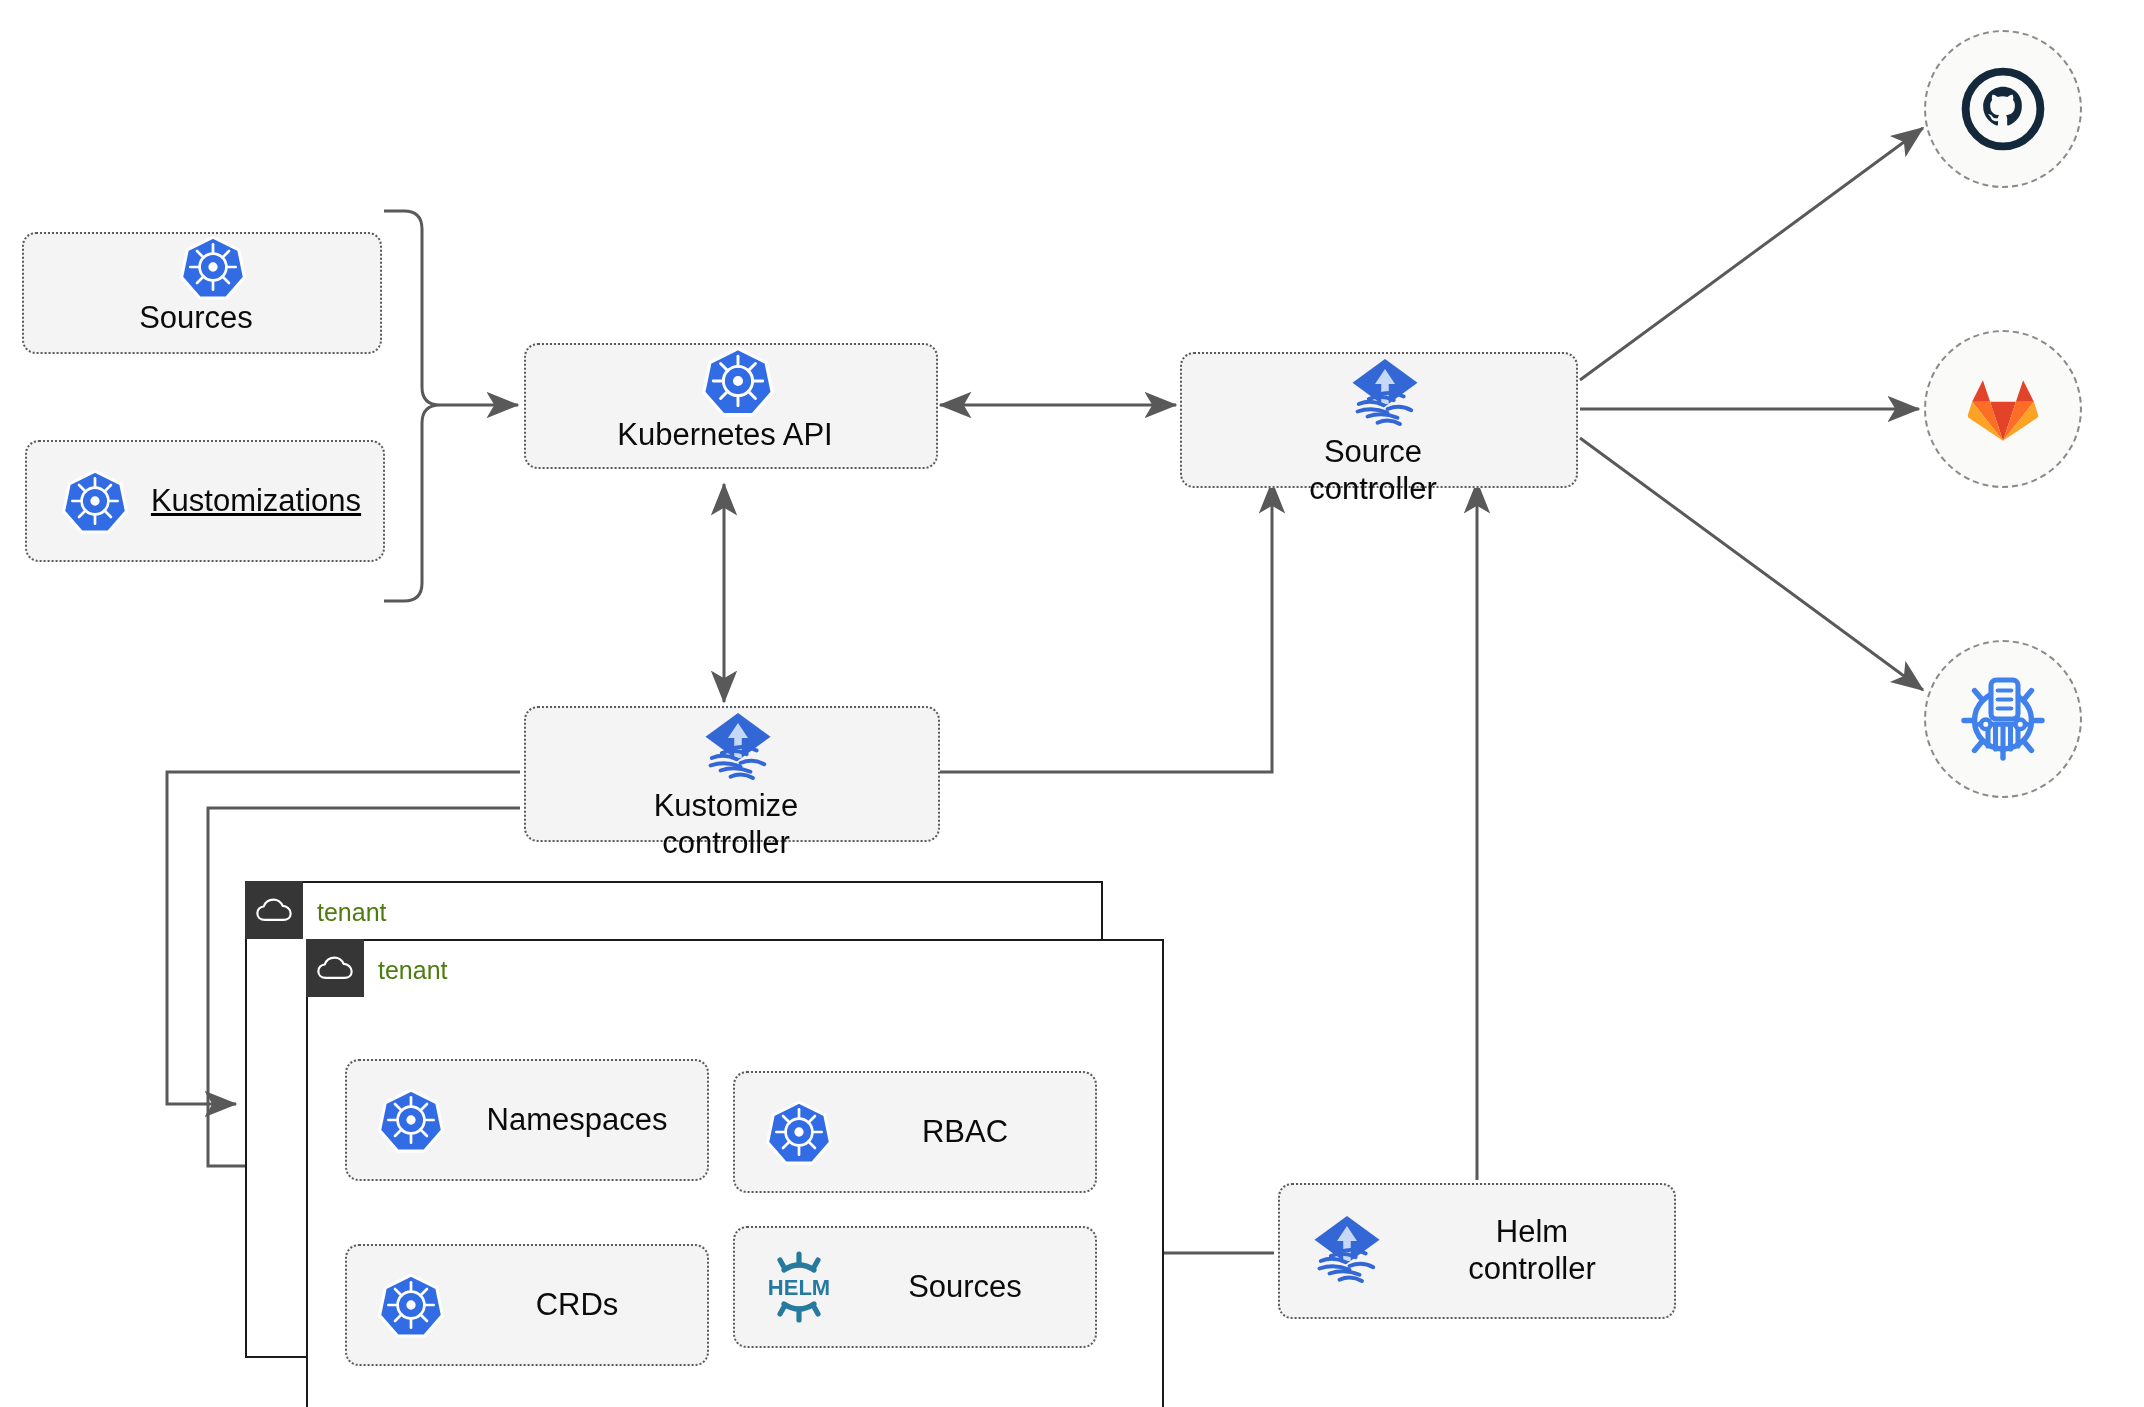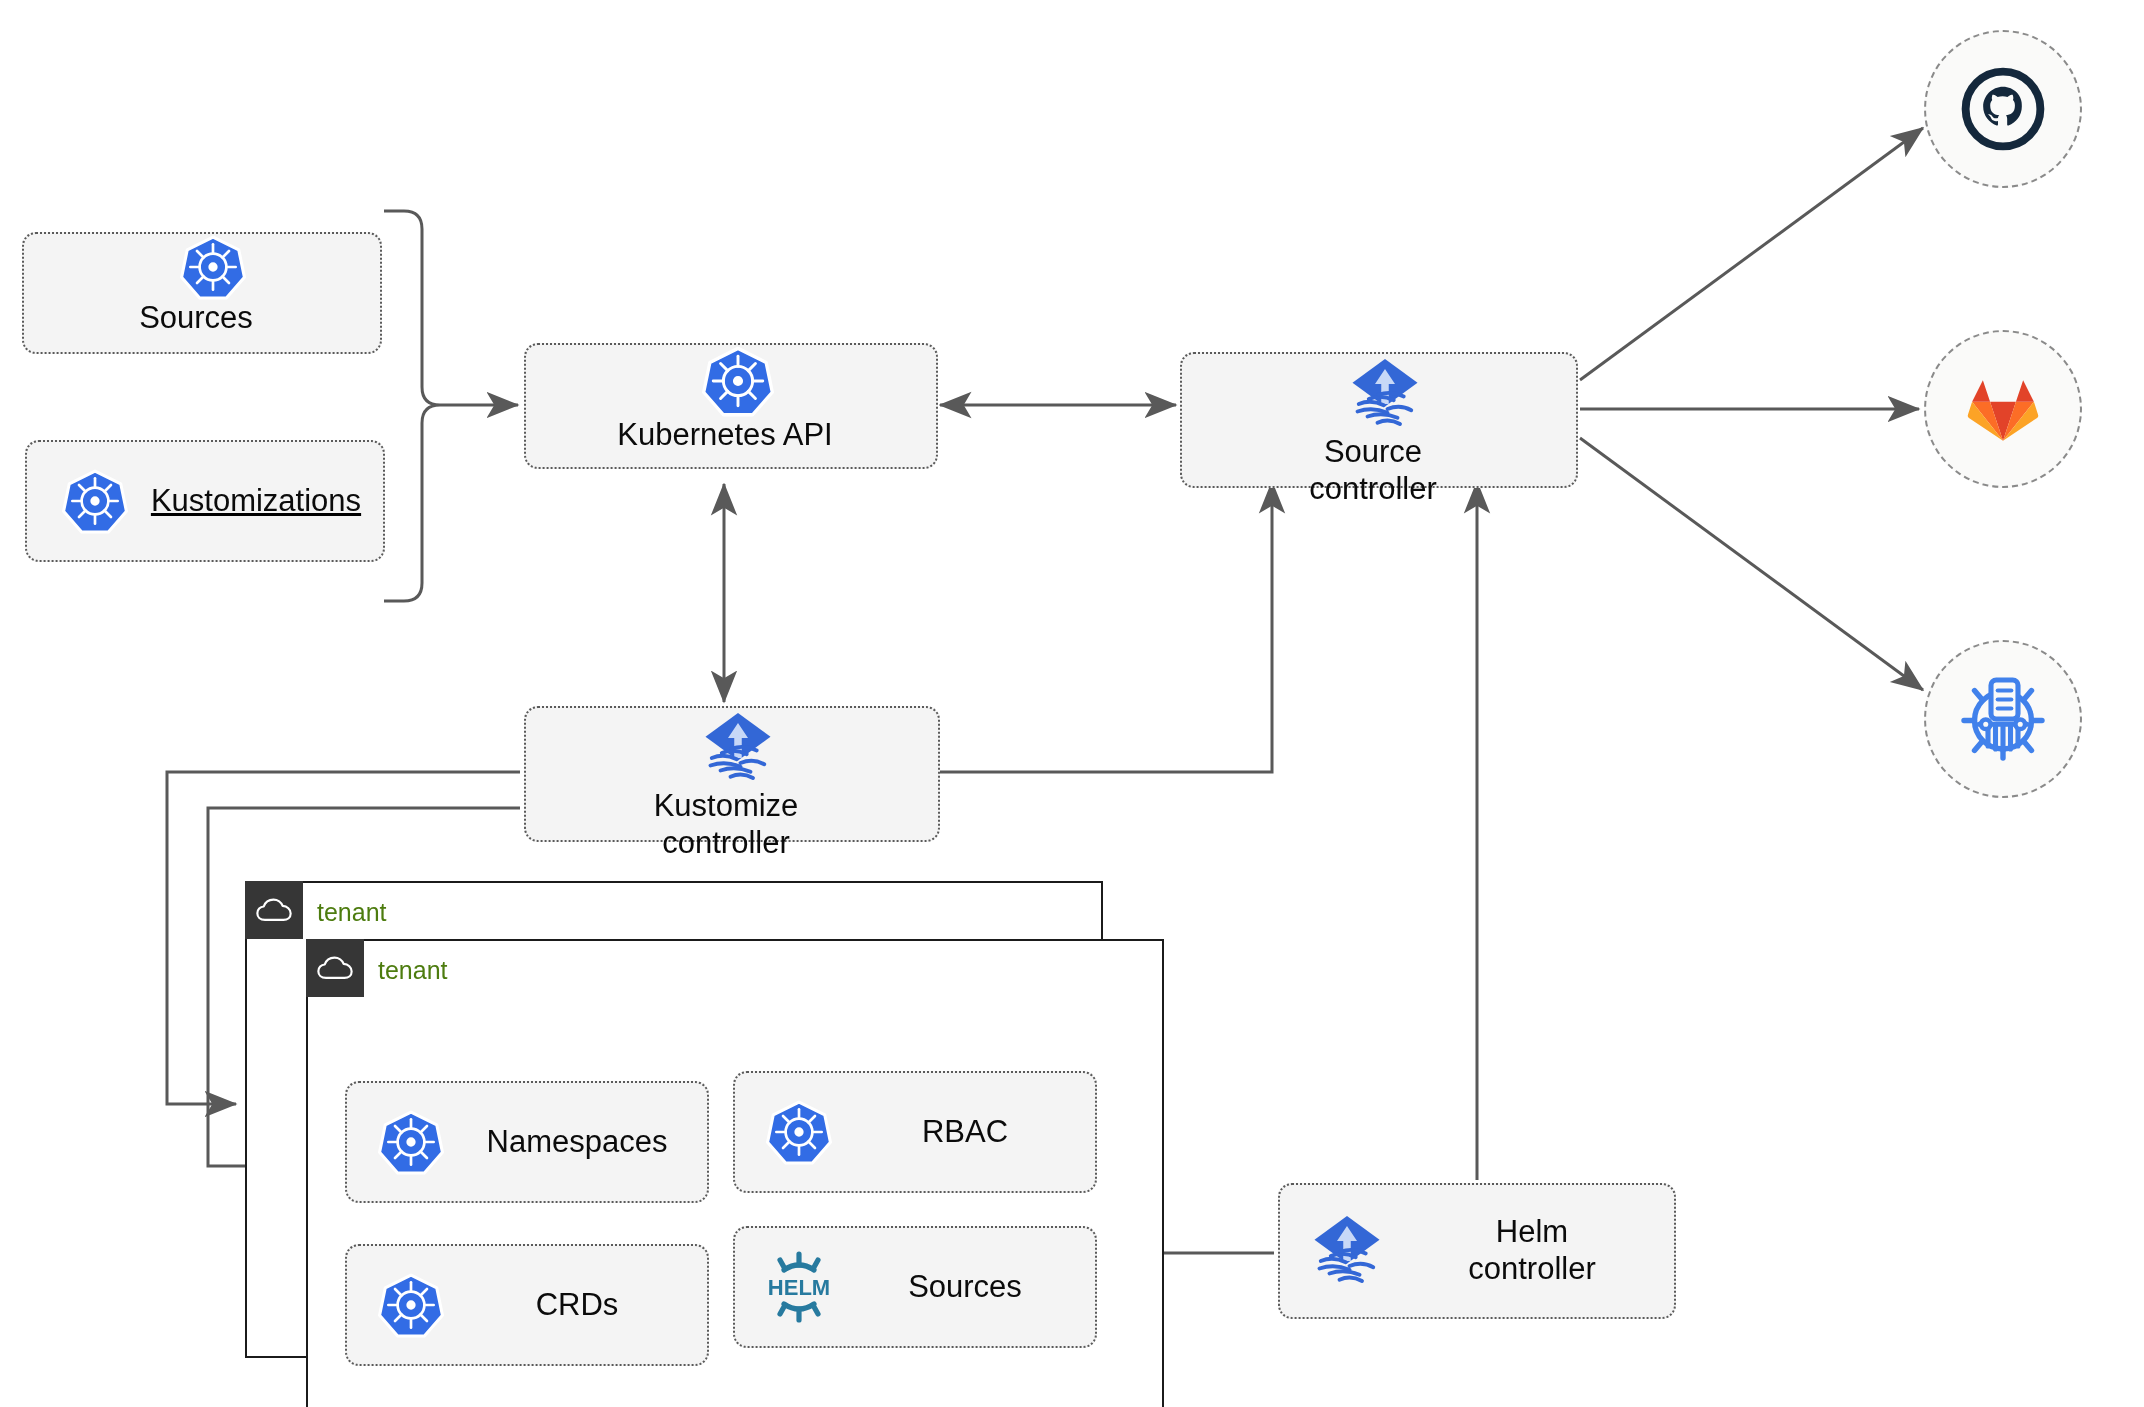--- a/index.html
+++ b/index.html
@@ -325,21 +325,21 @@
   <div class="tenant tenant-inner" style="left:306px; top:939px; width:858px; height:477px;">
     <div class="tab" style="width:58px;">
       <svg width="38" height="28" viewBox="0 0 40 28">
         <path d="M10,25 C4.5,25 1.5,21.5 1.5,17.5 C1.5,13.6 4.6,10.3 8.6,10.1
                  C10.2,5.2 14.6,2.4 19.4,2.4 C24,2.4 28.2,5.3 29.6,9.5
                  C34.6,9.8 38.5,13.5 38.5,17.8 C38.5,22 35.2,25 30.5,25 Z" fill="none" stroke="#ffffff" stroke-width="2.4" stroke-linejoin="round"></path>
       </svg>
     </div>
     <div class="tab-title" style="left:70px;">tenant</div>
 
-    <div class="card" style="left:37px; top:140px; width:364px; height:122px;">
+    <div class="card" style="left:37px; top:118px; width:364px; height:122px;">
       <span class="ico" style="width:96px; margin-left:16px;">
         <svg width="66" height="66" viewBox="0 0 64 64">
           <polygon points="32,3 57,15.5 62.5,42 45,62 19,62 1.5,42 7,15.5" fill="#326ce5" stroke="#ffffff" stroke-width="3" stroke-linejoin="round"></polygon>
           <g fill="none" stroke="#ffffff" stroke-width="2.6" stroke-linecap="round">
             <circle cx="32" cy="32" r="13"></circle>
             <circle cx="32" cy="32" r="3.2" fill="#ffffff"></circle>
             <path d="M32,10 L32,19"></path>
               <path d="M32,45 L32,54"></path>
             <path d="M10,32 L19,32"></path>
               <path d="M45,32 L54,32"></path>

